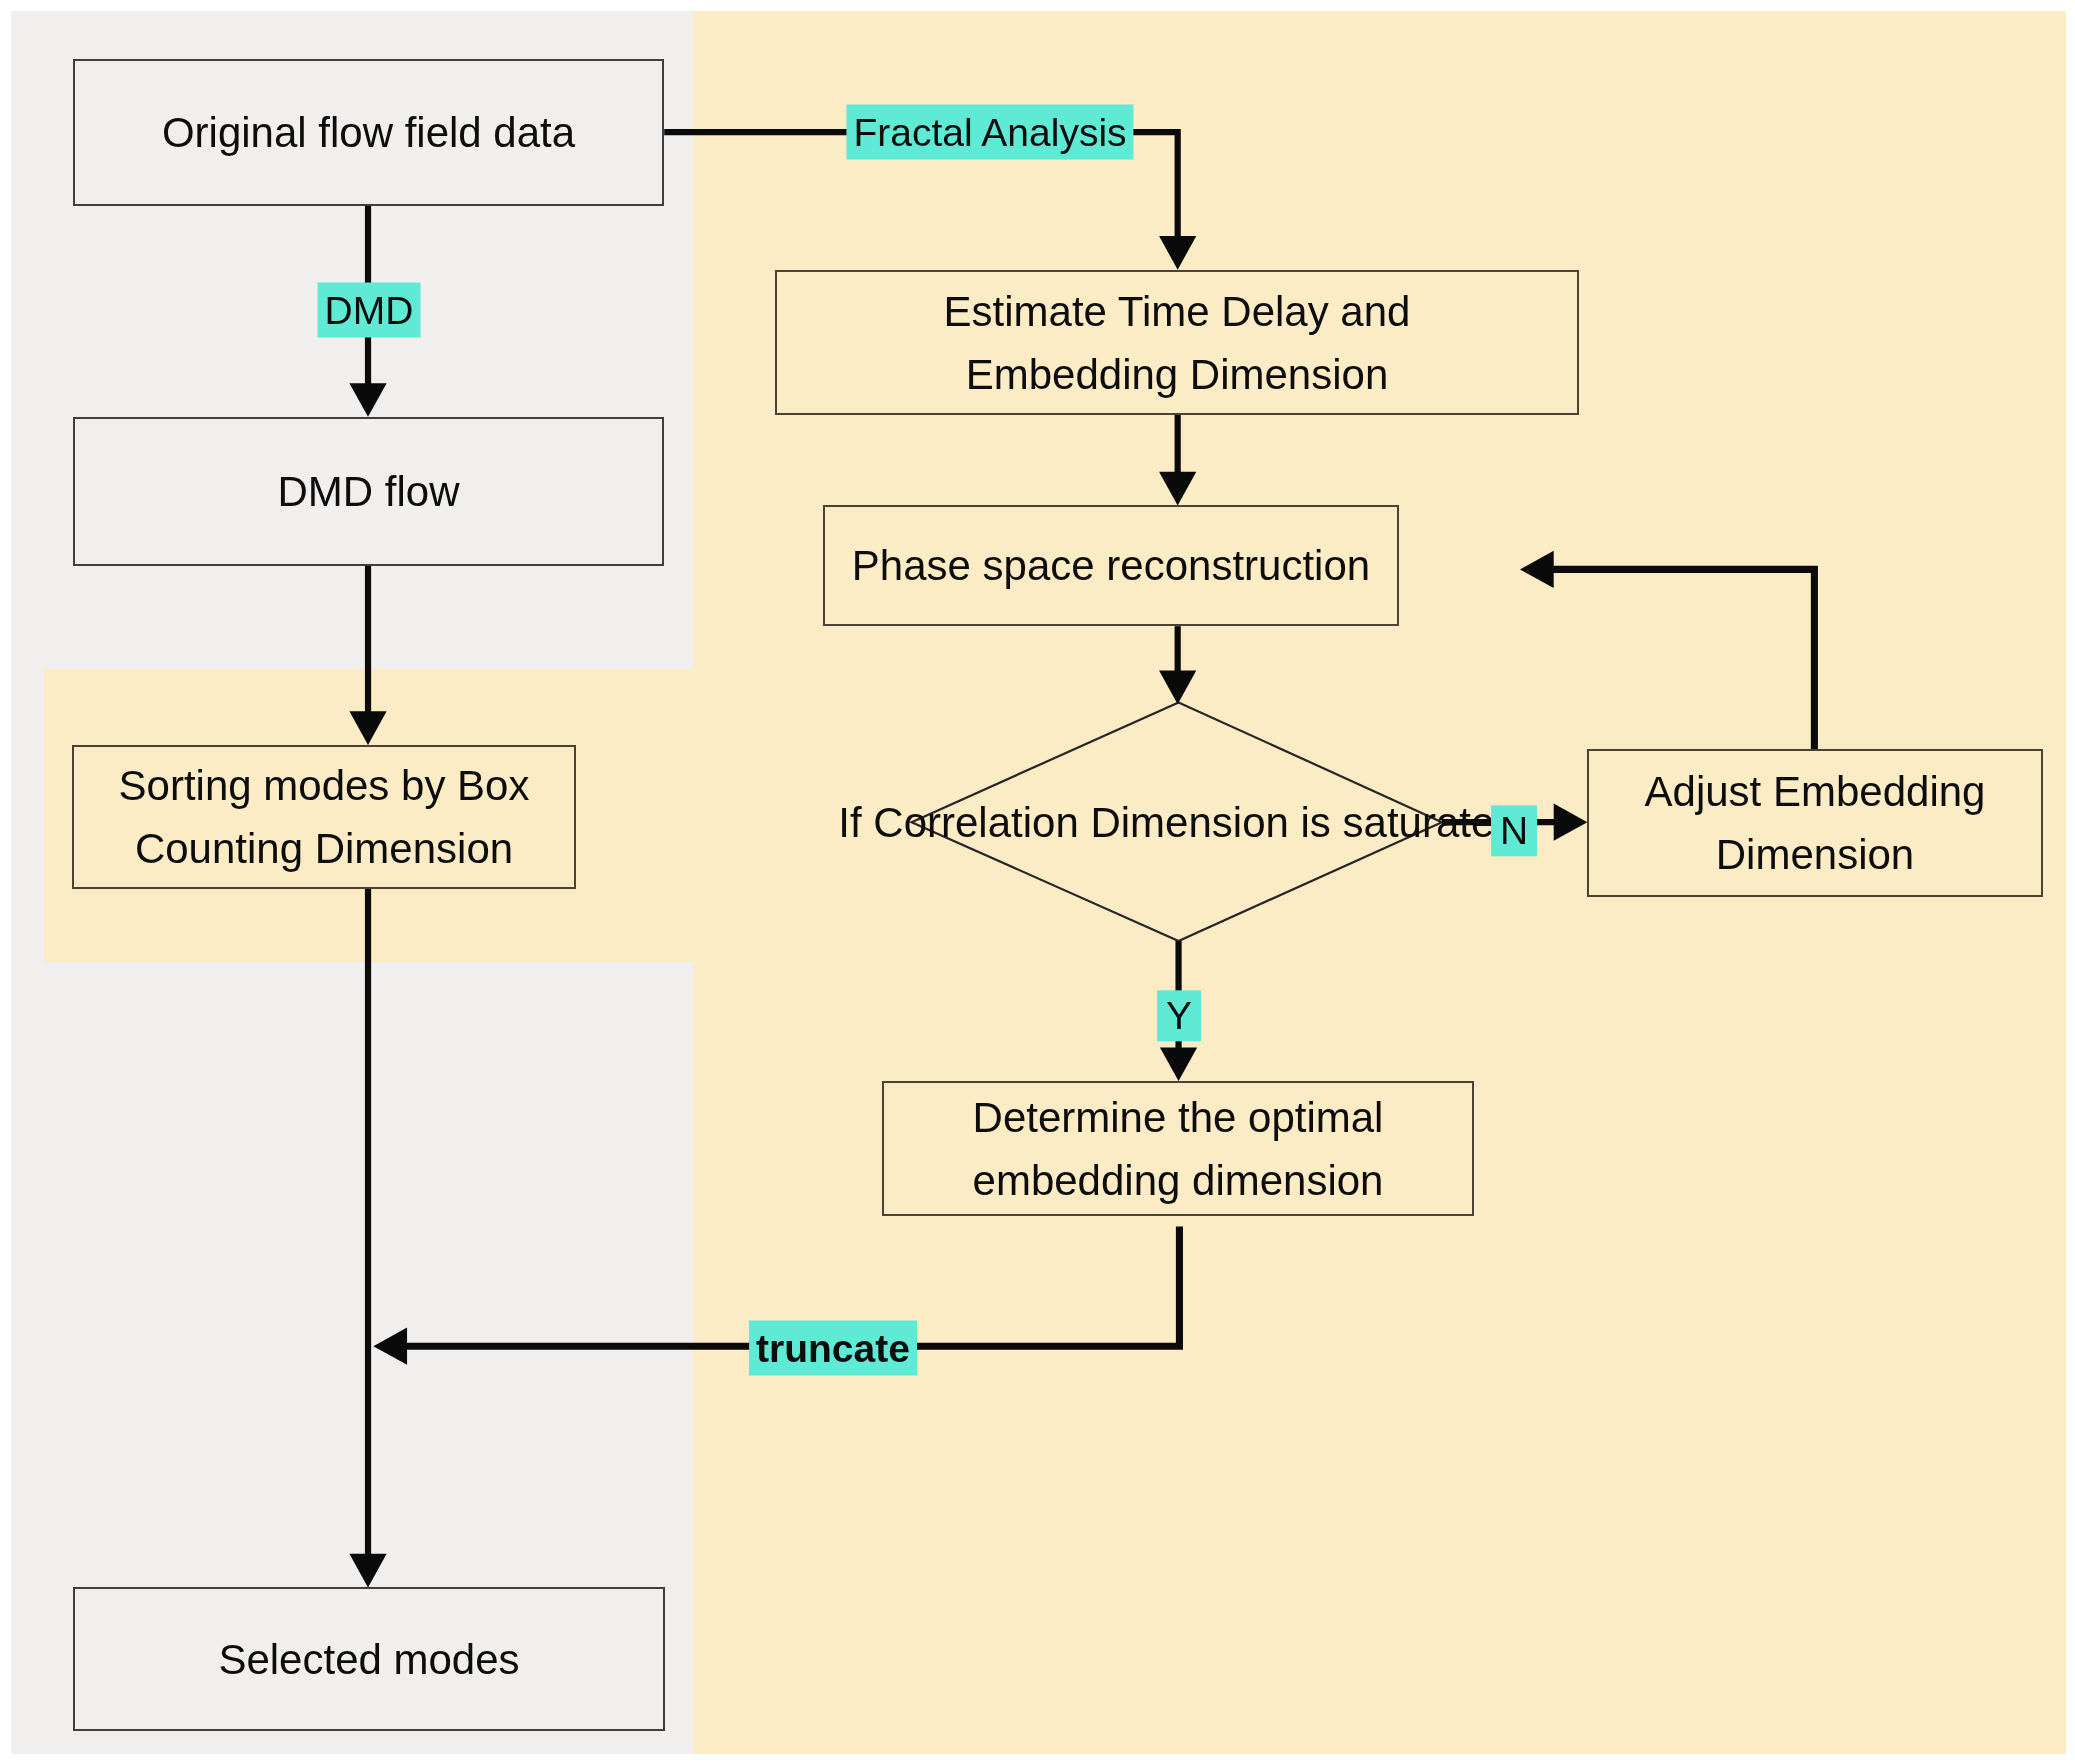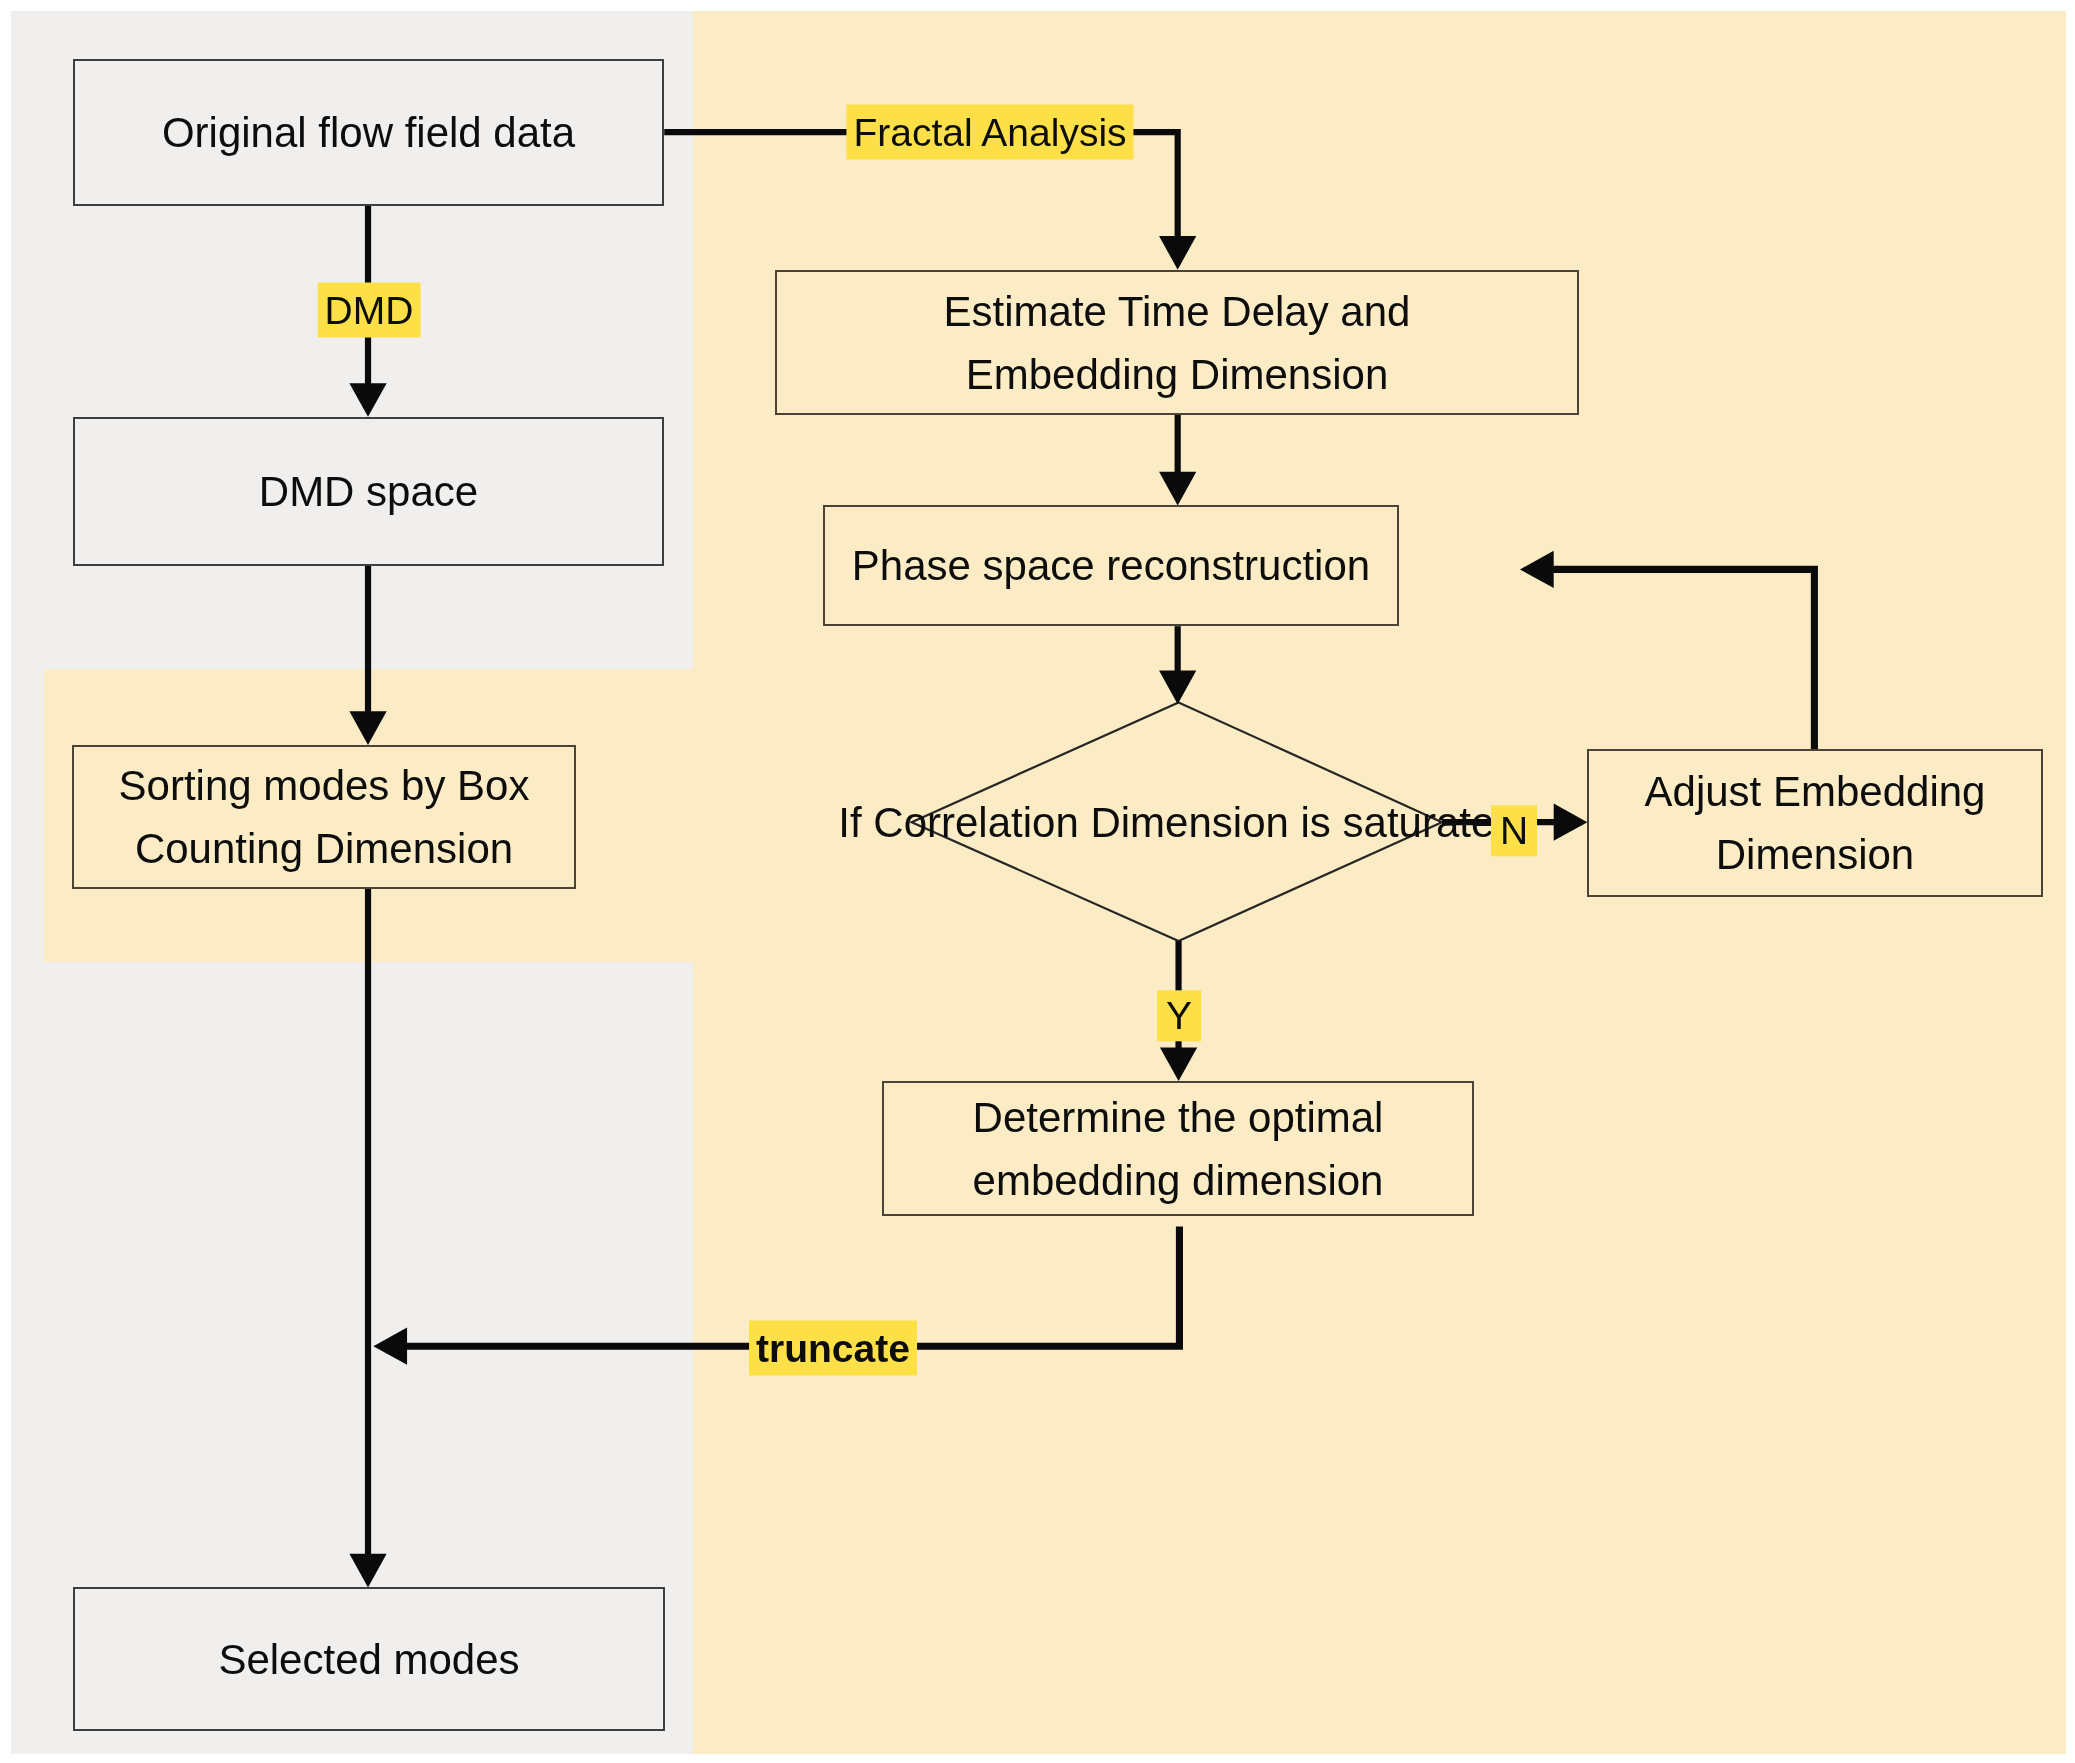--- a/index.html
+++ b/index.html
@@ -39,21 +39,21 @@
 
   .diamond-text{
     position:absolute;left:1178px;top:823px;
     transform:translate(-50%,-50%);
     text-align:center;font-size:42px;line-height:1.53;
     white-space:nowrap;
   }
 
   .edge-label{
     position:absolute;transform:translate(-50%,-50%);
-    background:#fde047;
+    background:#5eead4;
     font-size:39px;line-height:1.0;
     padding:8px 7px;white-space:nowrap;
   }
   .lbl-dmd     {left:369px; top:310px;}
   .lbl-fractal {left:990px;top:132px;}
   .lbl-n       {left:1514px;top:831px;padding:6.2px 8.9px;}
   .lbl-y       {left:1179px;top:1016px;padding:6.2px 8.9px;}
   .lbl-truncate{left:833px; top:1348px;font-weight:bold;}
 </style>
 </head>
@@ -98,21 +98,21 @@
 
     <polyline points="1330,1383 1330,1518 455,1518" fill="none" stroke="#0a0a0a" stroke-width="8"></polyline>
     <polygon points="421,1518 459,1497 459,1539" fill="#0a0a0a"></polygon>
   </svg>
 
   <div class="box box-gray node-original">
     <span>Original flow field data</span>
   </div>
 
   <div class="box box-gray node-dmdmodes">
-    <span>DMD space</span>
+    <span>DMD flow</span>
   </div>
 
   <div class="box box-yellow node-sorting">
     <span>Sorting modes by Box</span>
     <span>Counting Dimension</span>
   </div>
 
   <div class="box box-gray node-selected">
     <span>Selected modes</span>
   </div>

